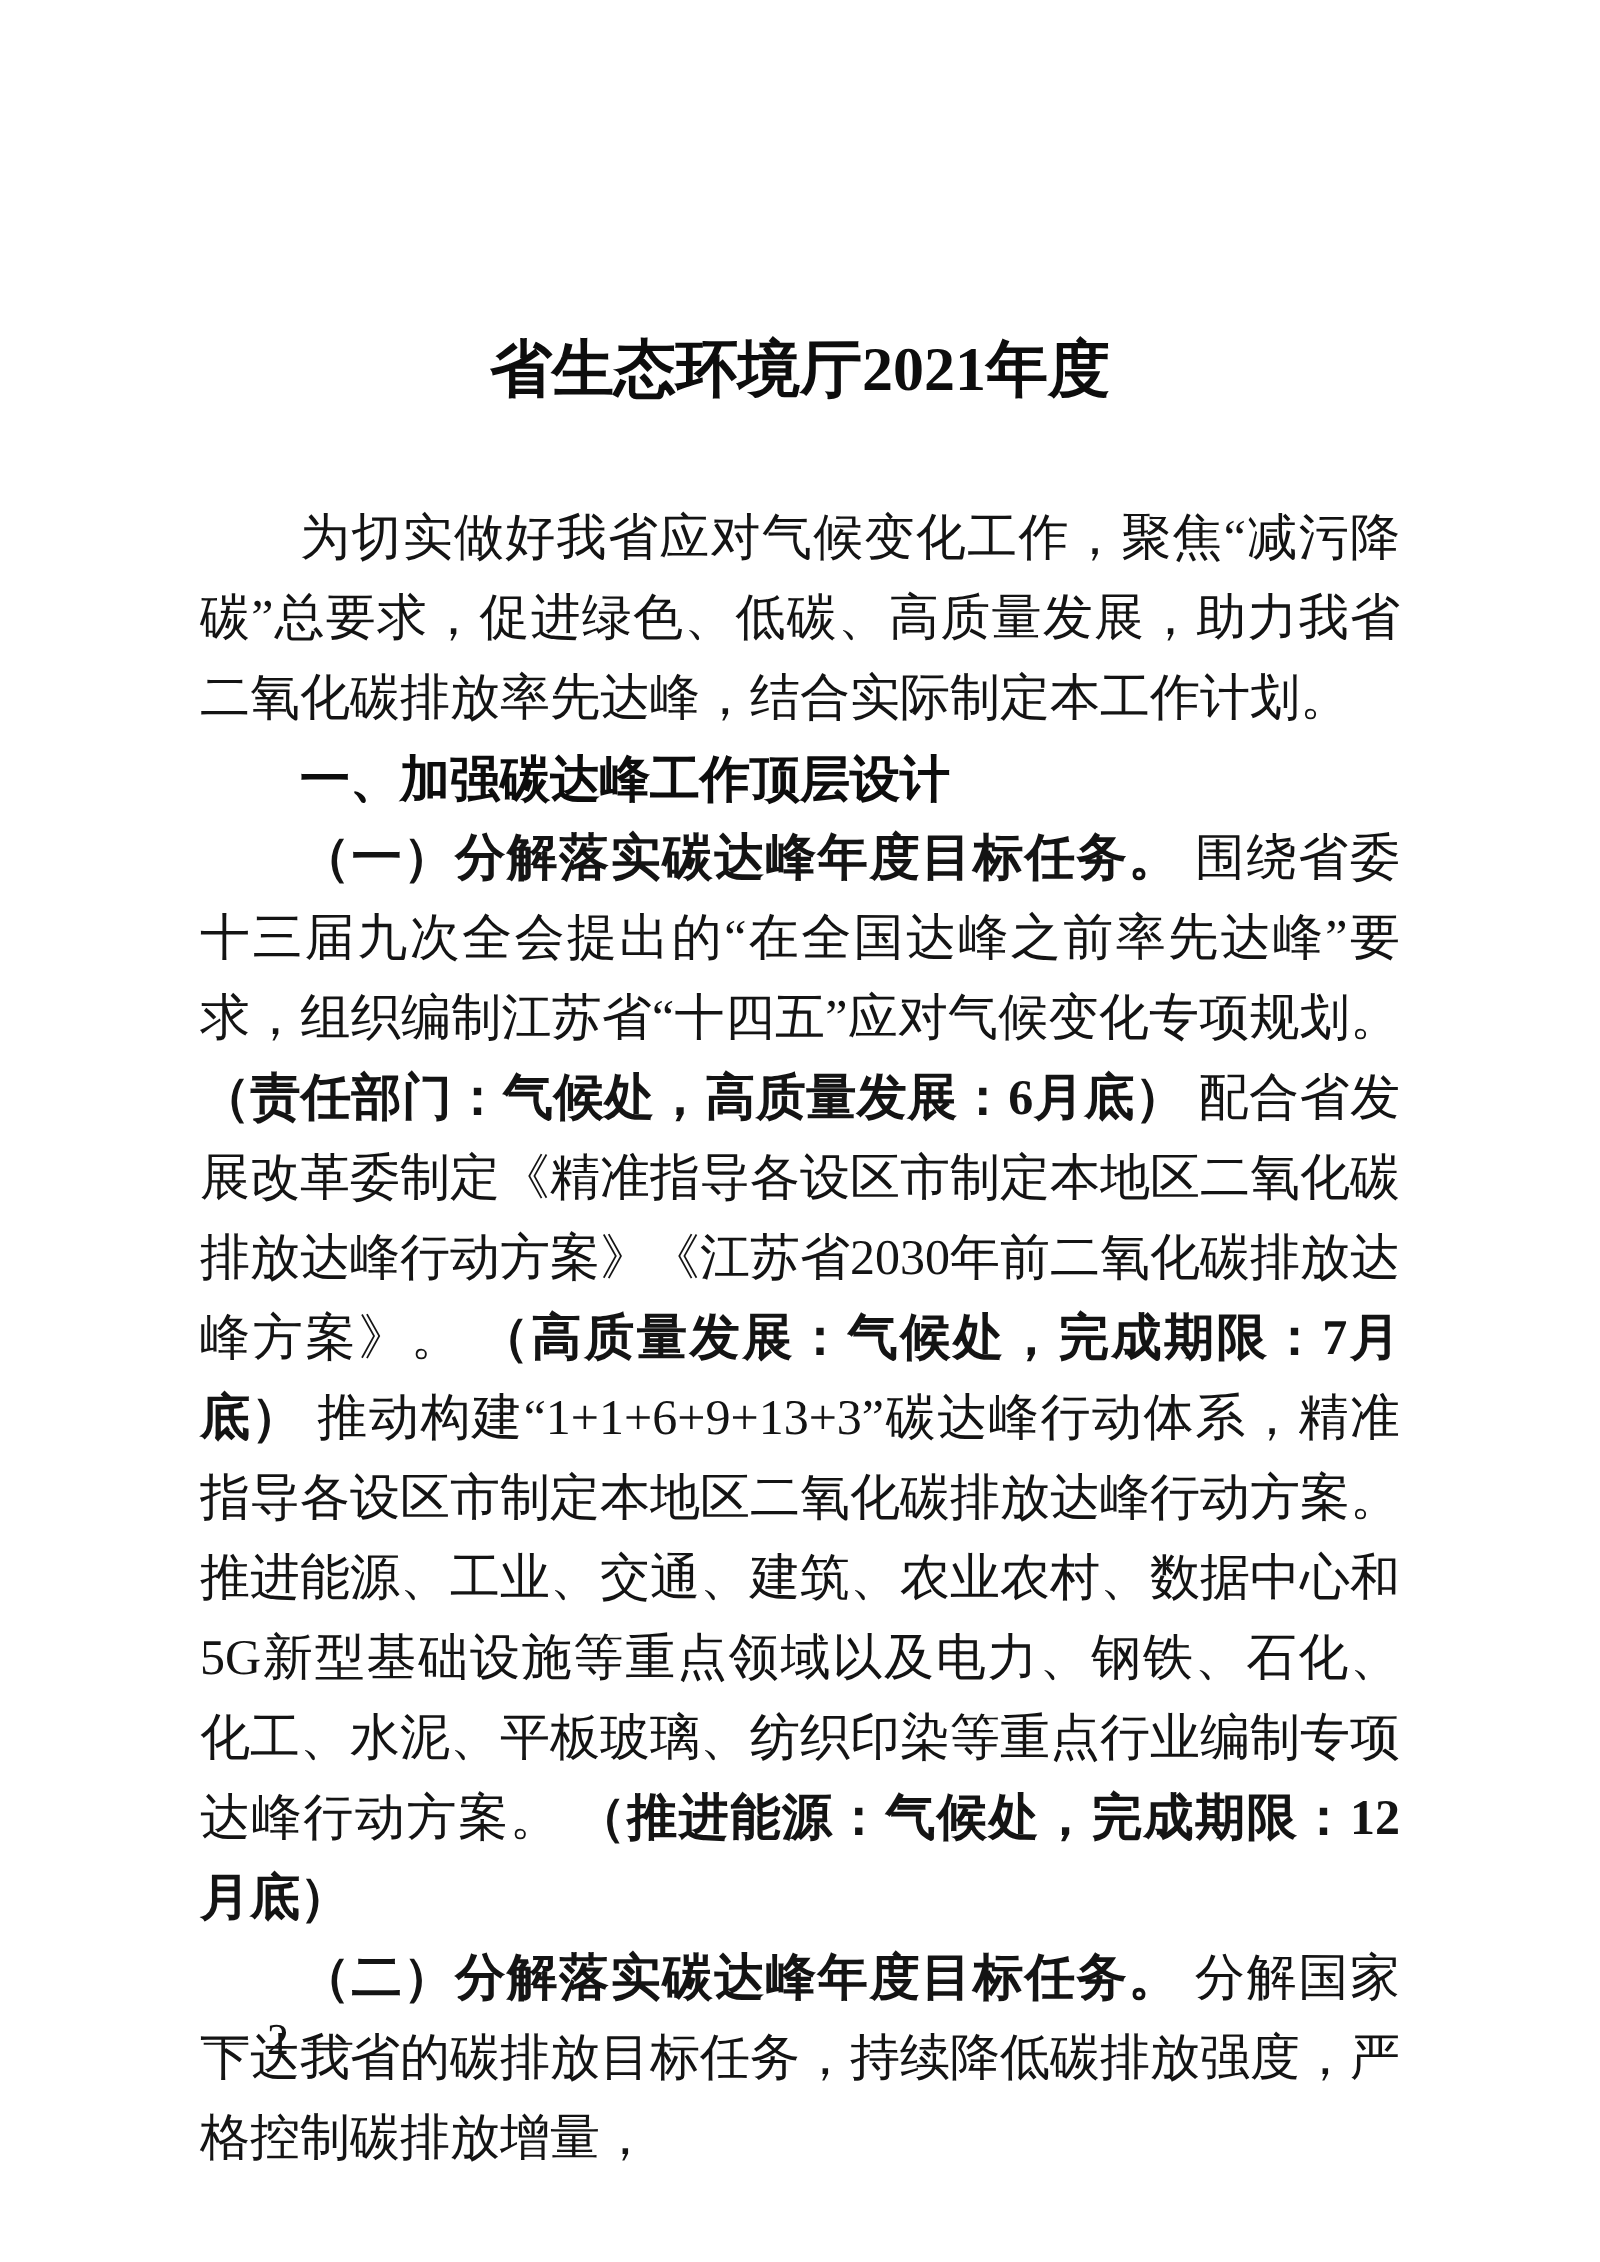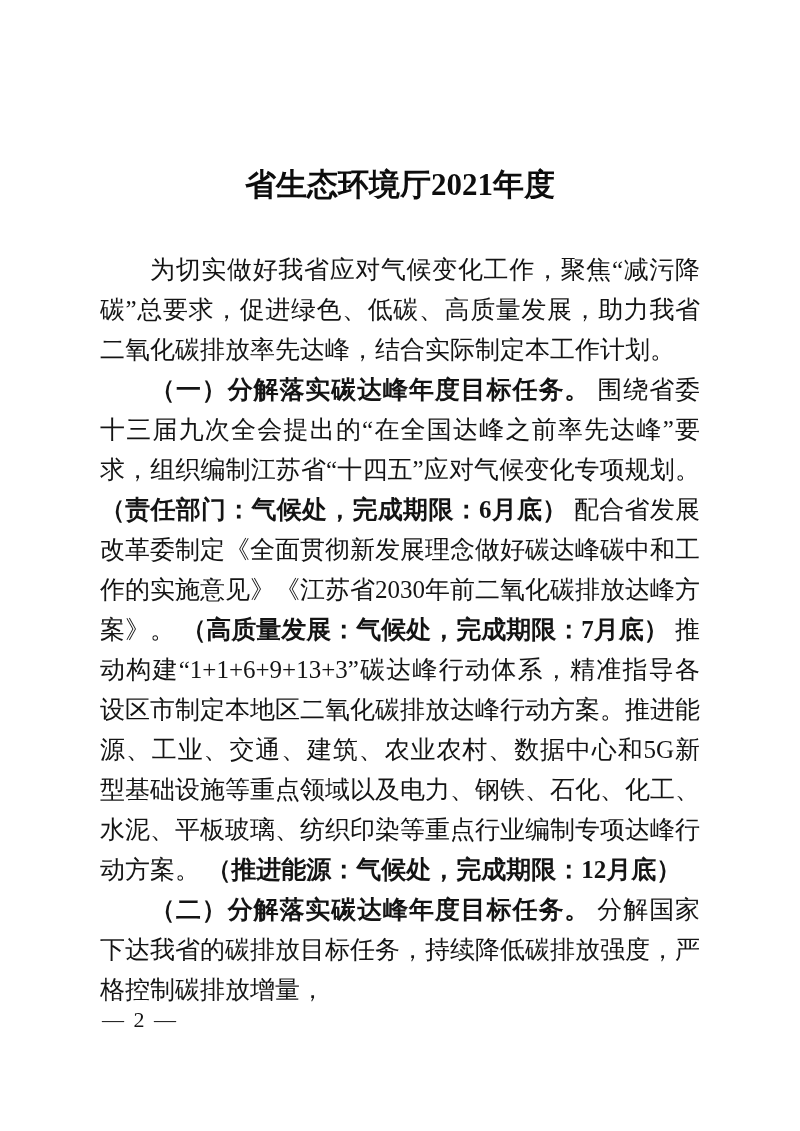--- a/index.html
+++ b/index.html
@@ -67,26 +67,29 @@
   <div class="doc-title">
     <div>省生态环境厅2021年度</div>
   </div>
 
   <div class="content">
 
     <p>
       <span>为切实做好我省应对气候变化工作，聚焦“减污降碳”总要求，促进绿色、低碳、高质量发展，助力我省二氧化碳排放率先达峰，结合实际制定本工作计划。</span>
     </p>
 
+    <p class="section-heading">
+      <span>一、加强碳达峰工作顶层设计</span>
+    </p>
 
     <p>
       <span class="lead">（一）分解落实碳达峰年度目标任务。</span>
       <span>围绕省委十三届九次全会提出的“在全国达峰之前率先达峰”要求，组织编制江苏省“十四五”应对气候变化专项规划。</span>
-      <span class="resp">（责任部门：气候处，完成期限：6月底）</span>
-      <span>配合省发展改革委制定《全面贯彻新发展理念做好碳达峰碳中和工作的实施意见》《江苏省2030年前二氧化碳排放达峰方案》。</span>
+      <span class="resp">（责任部门：气候处，高质量发展：6月底）</span>
+      <span>配合省发展改革委制定《精准指导各设区市制定本地区二氧化碳排放达峰行动方案》《江苏省2030年前二氧化碳排放达峰方案》。</span>
       <span class="resp">（高质量发展：气候处，完成期限：7月底）</span>
       <span>推动构建“1+1+6+9+13+3”碳达峰行动体系，精准指导各设区市制定本地区二氧化碳排放达峰行动方案。推进能源、工业、交通、建筑、农业农村、数据中心和5G新型基础设施等重点领域以及电力、钢铁、石化、化工、水泥、平板玻璃、纺织印染等重点行业编制专项达峰行动方案。</span>
       <span class="resp">（推进能源：气候处，完成期限：12月底）</span>
     </p>
 
     <p>
       <span class="lead">（二）分解落实碳达峰年度目标任务。</span>
       <span>分解国家下达我省的碳排放目标任务，持续降低碳排放强度，严格控制碳排放增量，</span>
     </p>
 

